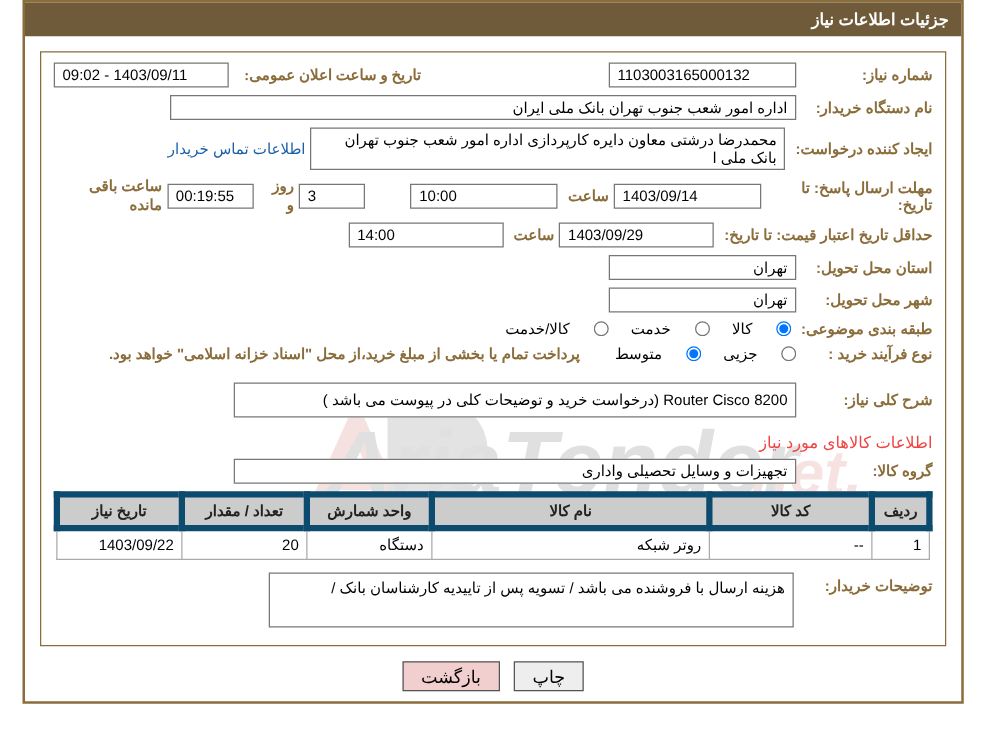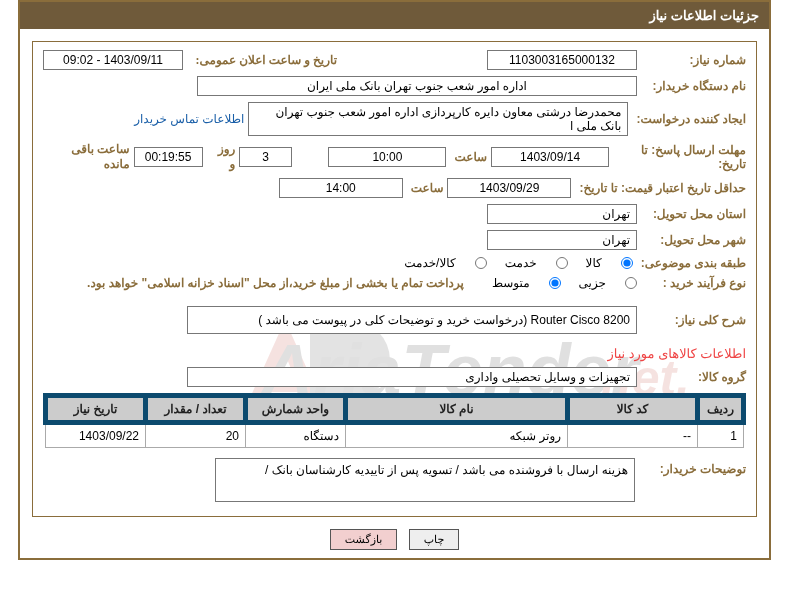--- a/index.html
+++ b/index.html
@@ -57,21 +57,21 @@
   min-width: 105px;
   text-align: right;
   padding-left: 4px;
 }
 .lbl.small { min-width: auto; font-family: Liberation Serif, serif; }
 .fld {
   border: 1px solid #777;
   padding: 2px 6px;
   min-height: 18px;
   background: #fff;
-  text-align: center;
+  text-align: left;
   font-size: 12px;
   color: #000;
 }
 .fld.w1 { width: 150px; }
 .fld.w3 { width: 124px; }
 .fld.w4 { width: 55px; }
 .fld.w5 { width: 72px; }
 .fld.wdesc { width: 450px; }
 .fld.wgroup { width: 450px; }
 .link {
@@ -138,21 +138,21 @@
 .footer-btns {
   text-align: center;
   margin: 12px 0 8px 0;
 }
 .btn {
   padding: 3px 14px;
   margin: 0 4px;
   border: 1px solid #555;
   background: #eee;
   font-family: inherit;
-  font-size: 11px;
+  font-size: 14px;
   cursor: pointer;
 }
 .btn.back { background: #f2cfcf; }
 </style>
 </head>
 <body>
 
 <div class="watermark">
   <svg viewBox="0 0 789 200">
     <g transform="translate(190,60) scale(1)">
@@ -172,21 +172,21 @@
     <div class="row">
       <span class="lbl">شماره نیاز:</span>
       <span class="fld w1">1103003165000132</span>
       <span style="flex:1"></span>
       <span class="lbl small" style="min-width:150px">تاریخ و ساعت اعلان عمومی:</span>
       <span class="fld" style="width:140px">1403/09/11 - 09:02</span>
     </div>
 
     <div class="row">
       <span class="lbl">نام دستگاه خریدار:</span>
-      <span class="fld" style="width:440px;">اداره امور شعب جنوب تهران بانک ملی ایران</span>
+      <span class="fld" style="width:501px;text-align:right">اداره امور شعب جنوب تهران بانک ملی ایران</span>
     </div>
 
     <div class="row">
       <span class="lbl">ایجاد کننده درخواست:</span>
       <span class="fld" style="width:380px;text-align:right">محمدرضا درشتی معاون دایره کارپردازی اداره امور شعب جنوب تهران بانک ملی ا</span>
       <span class="link">اطلاعات تماس خریدار</span>
     </div>
 
     <div class="row">
       <span class="lbl" style="min-width:130px">مهلت ارسال پاسخ: تا تاریخ:</span>

